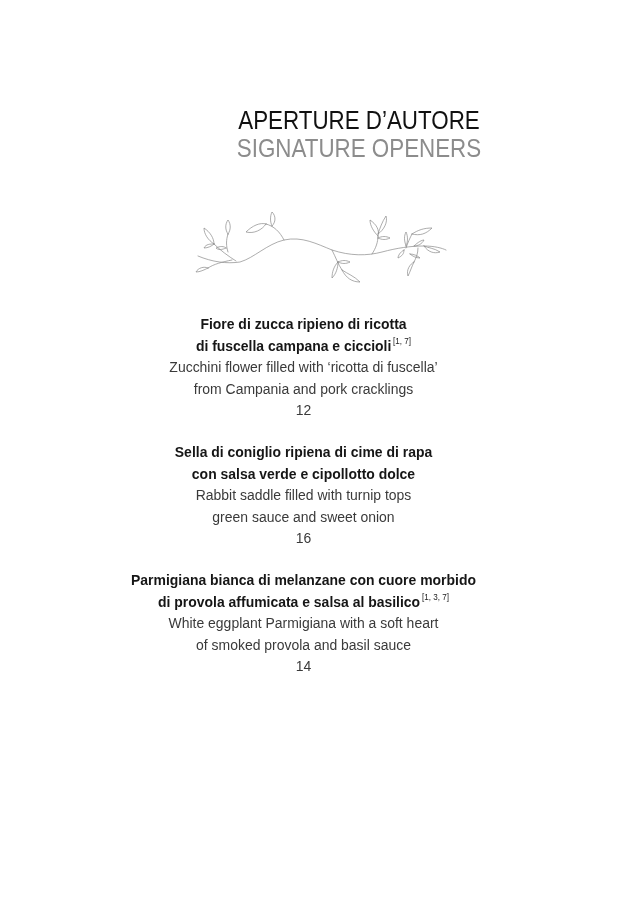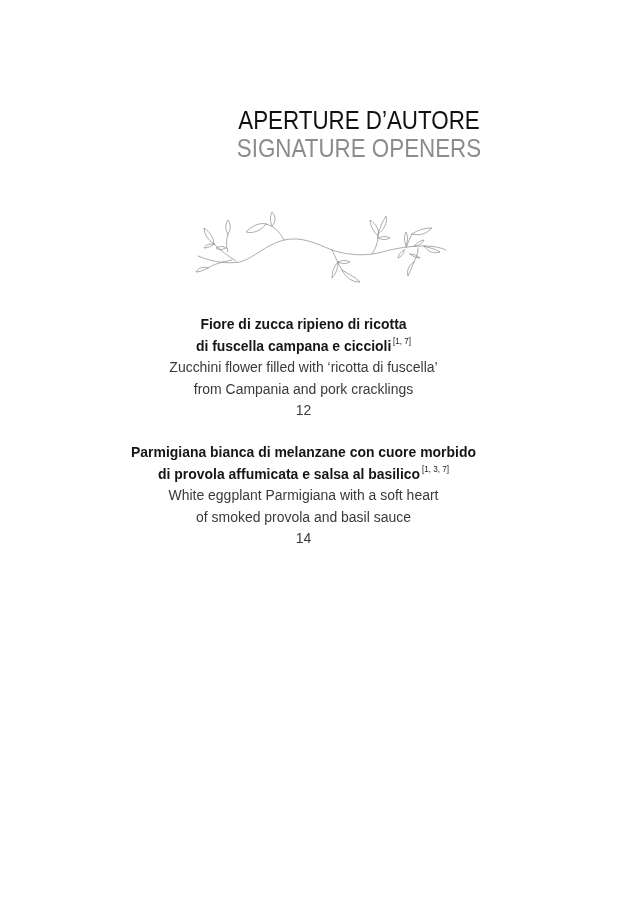--- a/index.html
+++ b/index.html
@@ -141,20 +141,27 @@
   <div class="dishes">
 
     <div class="dish">
       <span class="line name-line">Fiore di zucca ripieno di ricotta</span>
       <span class="line name-line"><span>di fuscella campana e ciccioli</span><sup class="allergens">[1, 7]</sup></span>
       <span class="line desc-line">Zucchini flower filled with ‘ricotta di fuscella’</span>
       <span class="line desc-line">from Campania and pork cracklings</span>
       <span class="line desc-line price">12</span>
     </div>
 
+    <div class="dish">
+      <span class="line name-line">Sella di coniglio ripiena di cime di rapa</span>
+      <span class="line name-line"><span>con salsa verde e cipollotto dolce</span></span>
+      <span class="line desc-line">Rabbit saddle filled with turnip tops</span>
+      <span class="line desc-line">green sauce and sweet onion</span>
+      <span class="line desc-line price">16</span>
+    </div>
 
 
     <div class="dish">
       <span class="line name-line">Parmigiana bianca di melanzane con cuore morbido</span>
       <span class="line name-line"><span>di provola affumicata e salsa al basilico</span><sup class="allergens">[1, 3, 7]</sup></span>
       <span class="line desc-line">White eggplant Parmigiana  with a soft heart</span>
       <span class="line desc-line">of smoked provola and basil sauce</span>
       <span class="line desc-line price">14</span>
     </div>
 

